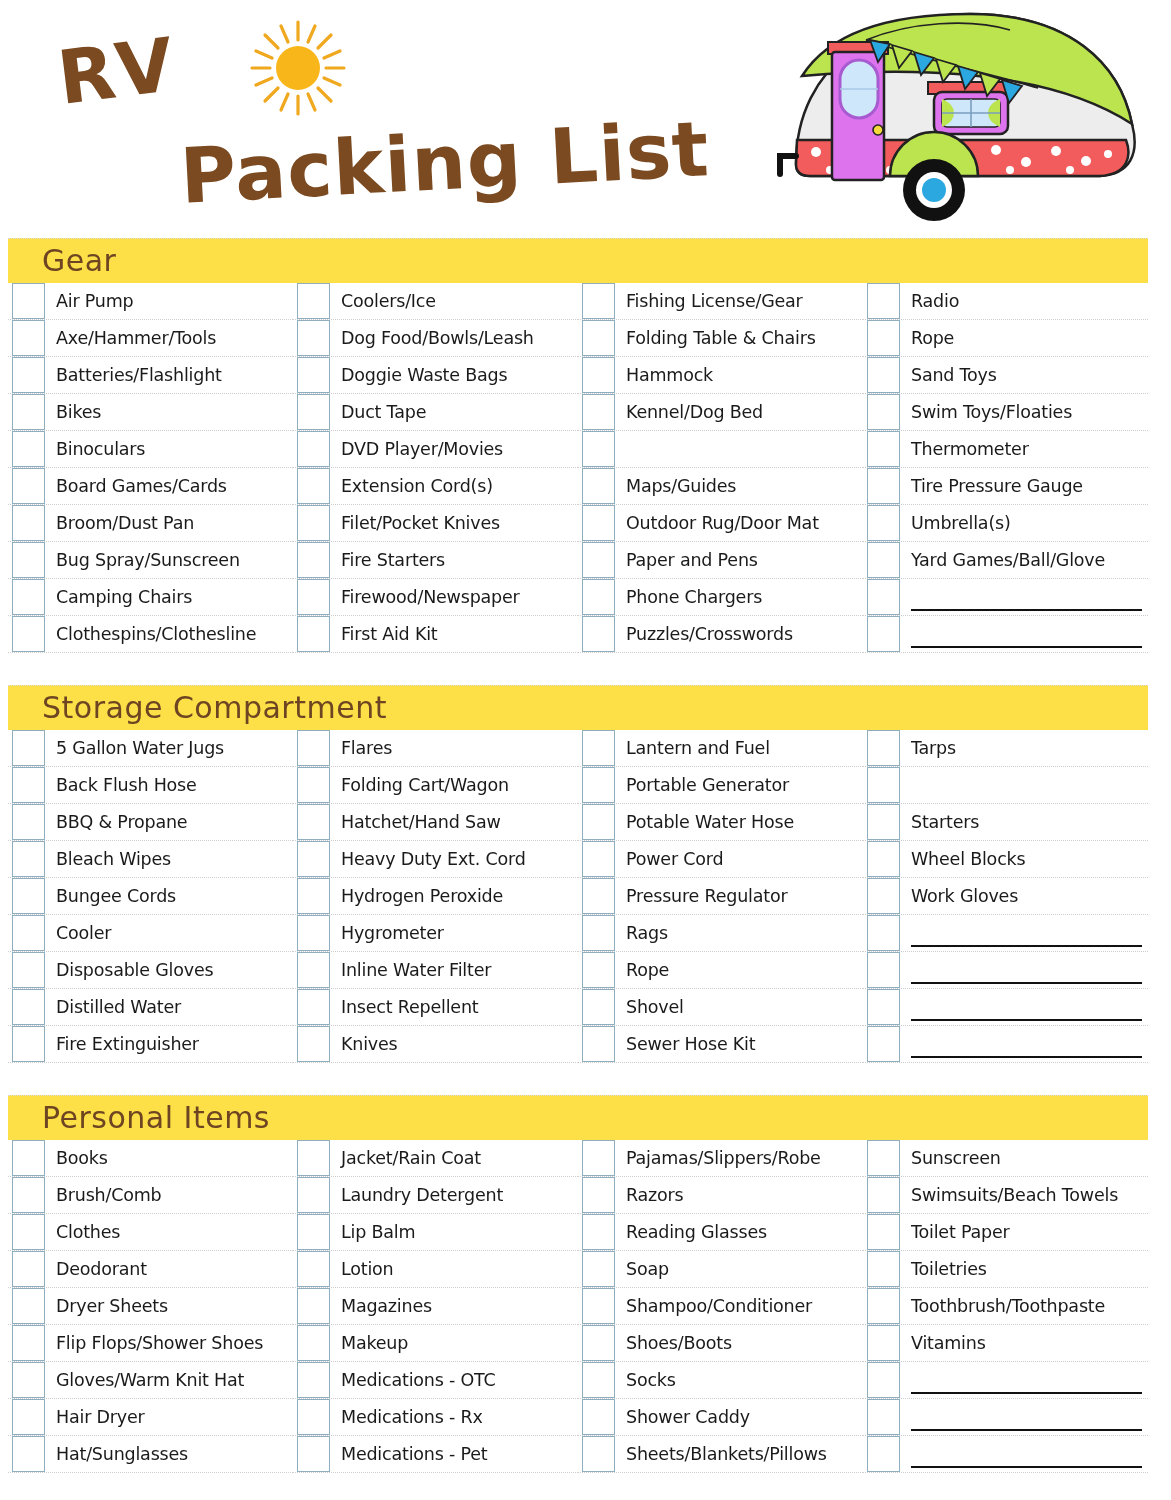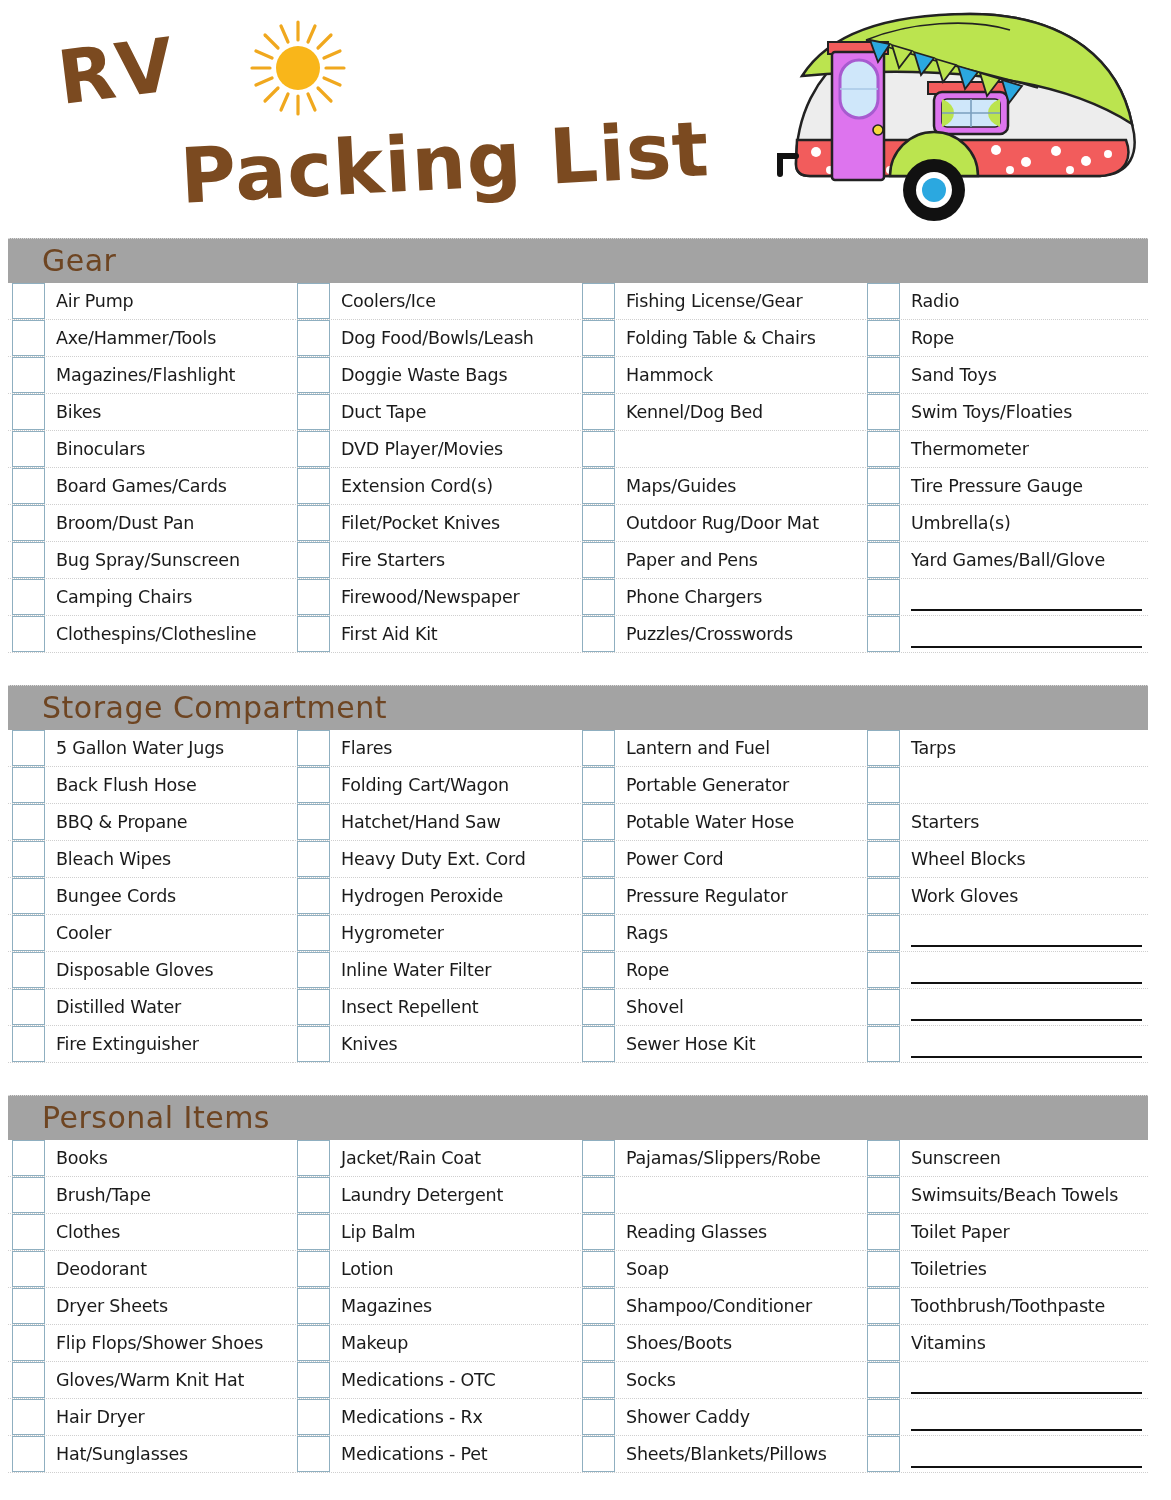--- a/index.html
+++ b/index.html
@@ -72,21 +72,21 @@
     left: 8px;
     top: 238px;
     width: 1155px;
   }
   .section {
     width: 1140px;
     margin-bottom: 6px;
   }
   .section-header {
     height: 44px;
-    background: #a3a3a3;
+    background: #fde047;
     display: flex;
     align-items: center;
     border-top: 1px dotted #d9d9d9;
   }
   .section-header .section-title {
     font-family: "DejaVu Sans", sans-serif;
     font-size: 30px;
     font-weight: normal;
     color: #6E4522;
     margin-left: 34px;
@@ -257,21 +257,21 @@
           <div class="row">
             <div class="checkbox"></div>
             <div class="item-label">Air Pump</div>
           </div>
           <div class="row">
             <div class="checkbox"></div>
             <div class="item-label">Axe/Hammer/Tools</div>
           </div>
           <div class="row">
             <div class="checkbox"></div>
-            <div class="item-label">Magazines/Flashlight</div>
+            <div class="item-label">Batteries/Flashlight</div>
           </div>
           <div class="row">
             <div class="checkbox"></div>
             <div class="item-label">Bikes</div>
           </div>
           <div class="row">
             <div class="checkbox"></div>
             <div class="item-label">Binoculars</div>
           </div>
           <div class="row">
@@ -587,21 +587,21 @@
         <div class="section-title">Personal Items</div>
       </div>
       <div class="cols">
         <div class="col">
           <div class="row">
             <div class="checkbox"></div>
             <div class="item-label">Books</div>
           </div>
           <div class="row">
             <div class="checkbox"></div>
-            <div class="item-label">Brush/Tape</div>
+            <div class="item-label">Brush/Comb</div>
           </div>
           <div class="row">
             <div class="checkbox"></div>
             <div class="item-label">Clothes</div>
           </div>
           <div class="row">
             <div class="checkbox"></div>
             <div class="item-label">Deodorant</div>
           </div>
           <div class="row">
@@ -663,20 +663,21 @@
             <div class="item-label">Medications - Pet</div>
           </div>
         </div>
         <div class="col">
           <div class="row">
             <div class="checkbox"></div>
             <div class="item-label">Pajamas/Slippers/Robe</div>
           </div>
           <div class="row">
             <div class="checkbox"></div>
+            <div class="item-label">Razors</div>
           </div>
           <div class="row">
             <div class="checkbox"></div>
             <div class="item-label">Reading Glasses</div>
           </div>
           <div class="row">
             <div class="checkbox"></div>
             <div class="item-label">Soap</div>
           </div>
           <div class="row">

